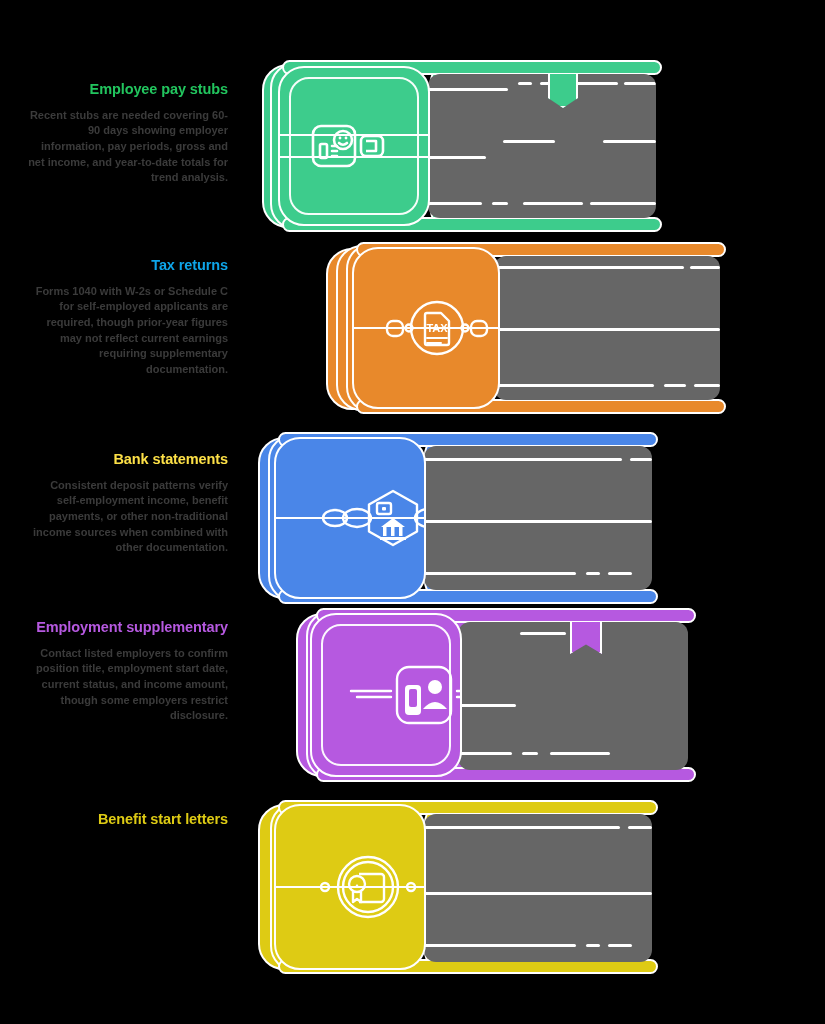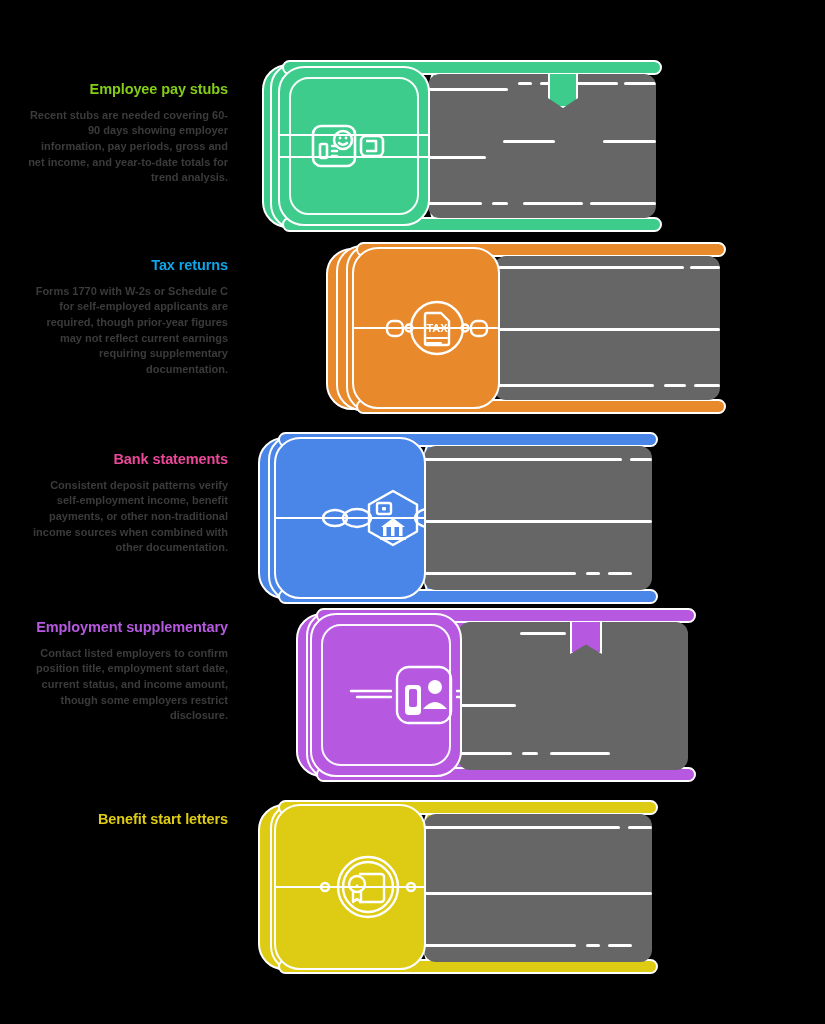--- a/index.html
+++ b/index.html
@@ -153,21 +153,21 @@
     transform: translateY(-50%);
   }
 </style>
 </head>
 <body>
 
 <div class="stage">
 
   <div class="row" style="top:52px;">
     <div class="textcol" style="top:28px;">
-      <div class="row-title" style="color:#84cc16">Employee pay stubs</div>
+      <div class="row-title" style="color:#22c55e">Employee pay stubs</div>
       <div class="row-body">Recent stubs are needed covering 60-90 days showing employer information, pay periods, gross and net income, and year-to-date totals for trend analysis.</div>
     </div>
 
     <div class="book" style="left:262px; top:8px; width:400px;">
 
       <div class="stackpiece" style="background:#3DCC8C; left:0px; top:4px; width:150px; height:164px;"></div>
       <div class="stackpiece" style="background:#3DCC8C; left:8px; top:2px; width:150px; height:168px;"></div>
       <div class="stackpiece" style="background:#3DCC8C; left:168px; top:2px; width:40px; height:168px;"></div>
 
       <div class="spinebar" style="background:#3DCC8C; left:20px; top:0px; width:380px;"></div>
@@ -204,21 +204,21 @@
             <path d="M55 23 h10 v10 h-10" stroke-linejoin="round"></path>
           </svg>
         </div>
       </div>
     </div>
   </div>
 
   <div class="row" style="top:236px;">
     <div class="textcol" style="top:20px;">
       <div class="row-title" style="color:#0ea5e9">Tax returns</div>
-      <div class="row-body">Forms 1770 with W-2s or Schedule C for self-employed applicants are required, though prior-year figures may not reflect current earnings requiring supplementary documentation.</div>
+      <div class="row-body">Forms 1040 with W-2s or Schedule C for self-employed applicants are required, though prior-year figures may not reflect current earnings requiring supplementary documentation.</div>
     </div>
 
     <div class="book" style="left:326px; top:6px; width:400px;">
       <div class="stackpiece" style="background:#E8892B; left:0px; top:6px; width:150px; height:162px;"></div>
       <div class="stackpiece" style="background:#E8892B; left:10px; top:3px; width:150px; height:166px;"></div>
       <div class="stackpiece" style="background:#E8892B; left:20px; top:1px; width:150px; height:170px;"></div>
       <div class="stackpiece" style="background:#E8892B; left:112px; top:3px; width:44px; height:166px;"></div>
       <div class="stackpiece" style="background:#E8892B; left:126px; top:1px; width:44px; height:170px;"></div>
 
       <div class="spinebar" style="background:#E8892B; left:30px; top:0px; width:370px;"></div>
@@ -246,21 +246,21 @@
             <rect x="-2" y="30" width="16" height="15" rx="6"></rect>
             <rect x="82" y="30" width="16" height="15" rx="6"></rect>
           </svg>
         </div>
       </div>
     </div>
   </div>
 
   <div class="row" style="top:424px;">
     <div class="textcol" style="top:26px;">
-      <div class="row-title" style="color:#ec4899">Bank statements</div>
+      <div class="row-title" style="color:#fde047">Bank statements</div>
       <div class="row-body">Consistent deposit patterns verify self-employment income, benefit payments, or other non-traditional income sources when combined with other documentation.</div>
     </div>
 
     <div class="book" style="left:258px; top:8px; width:400px;">
       <div class="stackpiece" style="background:#4A86E8; left:0px; top:5px; width:150px; height:162px;"></div>
       <div class="stackpiece" style="background:#4A86E8; left:10px; top:2px; width:152px; height:168px;"></div>
       <div class="stackpiece" style="background:#4A86E8; left:166px; top:2px; width:42px; height:168px;"></div>
 
       <div class="spinebar" style="background:#4A86E8; left:20px; top:0px; width:380px;"></div>
       <div class="spinebar" style="background:#4A86E8; left:20px; top:157px; width:380px;"></div>

